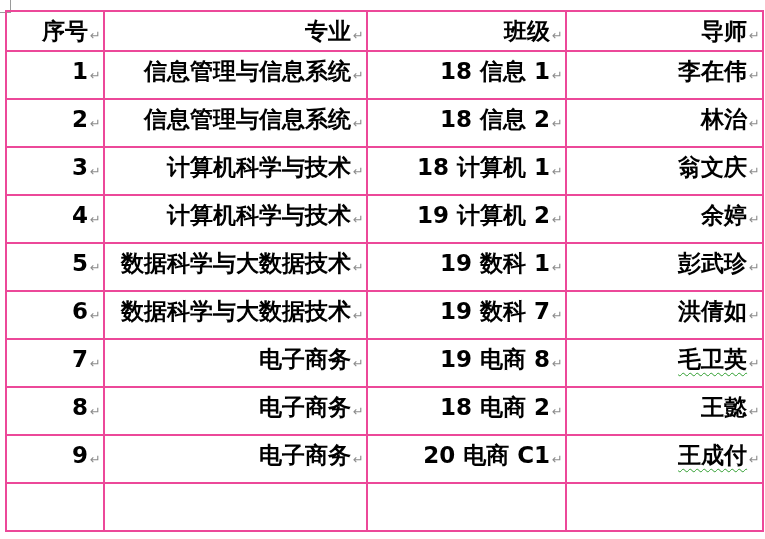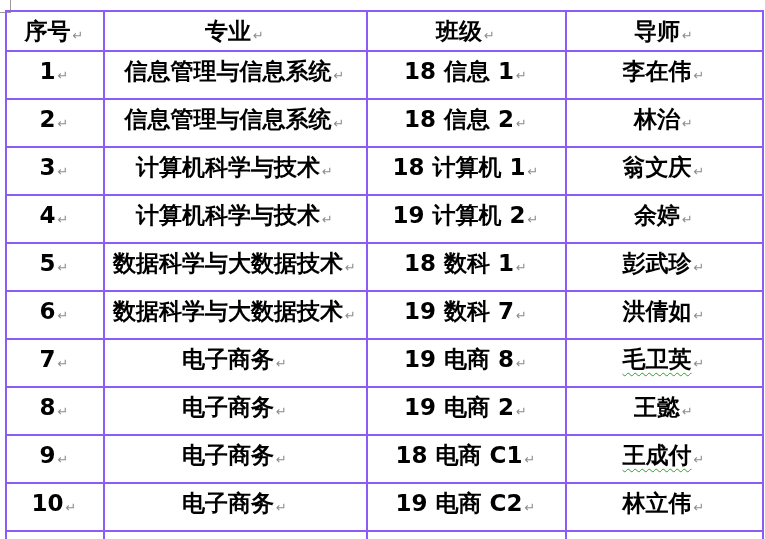--- a/index.html
+++ b/index.html
@@ -27,23 +27,23 @@
   }
   table.doc-table {
     position: absolute;
     left: 5px;
     top: 10px;
     border-collapse: collapse;
     table-layout: fixed;
     width: 757px;
   }
   .doc-table td {
-    border: 2px solid #8b5cf6;
+    border: 2px solid #ec4899;
     vertical-align: top;
-    text-align: center;
+    text-align: right;
     padding: 5px 2px 0 0;
     font-weight: bold;
     font-size: 23px;
     line-height: 28px;
     color: #000000;
     overflow: hidden;
     white-space: nowrap;
   }
   tr.header-row { height: 40px; }
   tr.data-row   { height: 48px; }
@@ -152,21 +152,21 @@
       </td>
     </tr>
         <tr class="data-row">
       <td>
         <span>5</span><span class="pmark">↵</span>
       </td>
       <td>
         <span>数据科学与大数据技术</span><span class="pmark">↵</span>
       </td>
       <td>
-        <span>18 数科 1</span><span class="pmark">↵</span>
+        <span>19 数科 1</span><span class="pmark">↵</span>
       </td>
       <td>
         <span>彭武珍</span><span class="pmark">↵</span>
       </td>
     </tr>
         <tr class="data-row">
       <td>
         <span>6</span><span class="pmark">↵</span>
       </td>
       <td>
@@ -194,52 +194,38 @@
       </td>
     </tr>
         <tr class="data-row">
       <td>
         <span>8</span><span class="pmark">↵</span>
       </td>
       <td>
         <span>电子商务</span><span class="pmark">↵</span>
       </td>
       <td>
-        <span>19 电商 2</span><span class="pmark">↵</span>
+        <span>18 电商 2</span><span class="pmark">↵</span>
       </td>
       <td>
         <span>王懿</span><span class="pmark">↵</span>
       </td>
     </tr>
         <tr class="data-row">
       <td>
         <span>9</span><span class="pmark">↵</span>
       </td>
       <td>
         <span>电子商务</span><span class="pmark">↵</span>
       </td>
       <td>
-        <span>18 电商 C1</span><span class="pmark">↵</span>
+        <span>20 电商 C1</span><span class="pmark">↵</span>
       </td>
       <td>
         <span class="squiggle">王成付</span><span class="pmark">↵</span>
-      </td>
-    </tr>
-        <tr class="data-row">
-      <td>
-        <span>10</span><span class="pmark">↵</span>
-      </td>
-      <td>
-        <span>电子商务</span><span class="pmark">↵</span>
-      </td>
-      <td>
-        <span>19 电商 C2</span><span class="pmark">↵</span>
-      </td>
-      <td>
-        <span>林立伟</span><span class="pmark">↵</span>
       </td>
     </tr>
       </tbody>
     <tbody>
       <tr class="partial-row">
         <td></td>
         <td></td>
         <td></td>
         <td></td>
       </tr>

